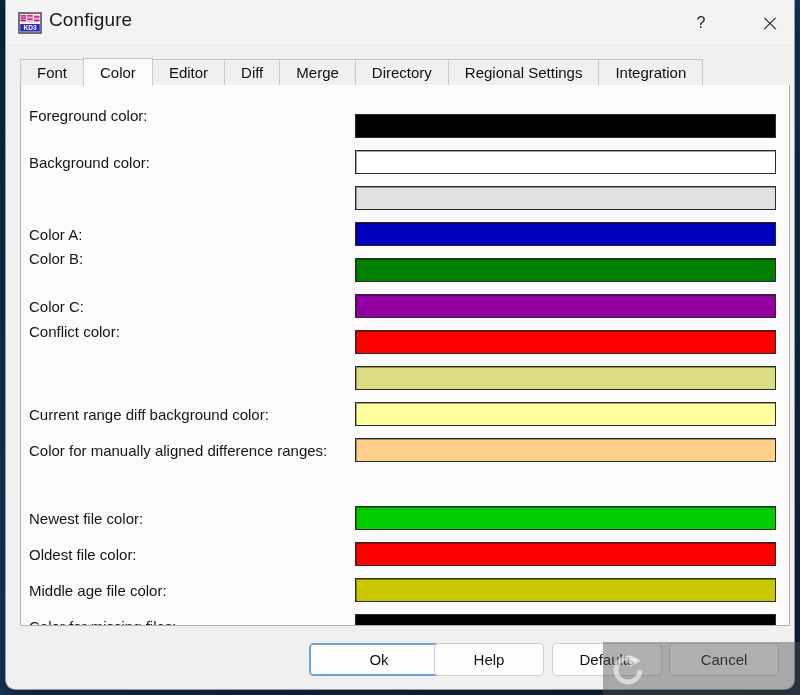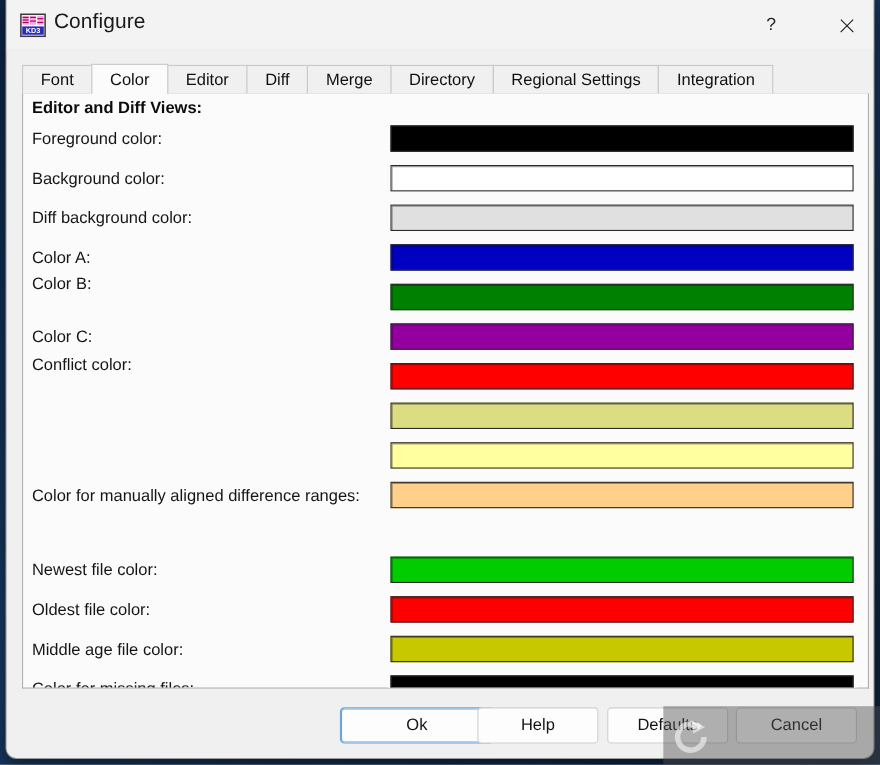--- a/index.html
+++ b/index.html
@@ -215,33 +215,31 @@
     <div class="tab">Diff</div>
     <div class="tab">Merge</div>
     <div class="tab">Directory</div>
     <div class="tab">Regional Settings</div>
     <div class="tab">Integration</div>
     <div id="tabstrip-filler"></div>
   </div>
 
   <div id="pane">
 
-    <div class="group-title" style="top:5px">Editor and Diff Views:</div>
-
-    <div class="row-label" style="top:33px">Foreground color:</div>
+
+    <div class="row-label" style="top:22px">Foreground color:</div>
     <div class="swatch-wrap" style="top:26px">
       <div class="swatch" id="sw0" style="background: rgb(0, 0, 0);"></div>
     </div>
 
     <div class="row-label" style="top:69px">Background color:</div>
     <div class="swatch-wrap" style="top:62px">
       <div class="swatch" id="sw1" style="background: rgb(255, 255, 255);"></div>
     </div>
 
-    <div class="row-label" style="top:105px">Diff background color:</div>
     <div class="swatch-wrap" style="top:98px">
       <div class="swatch" id="sw2" style="background: rgb(224, 224, 224);"></div>
     </div>
 
     <div class="row-label" style="top:141px">Color A:</div>
     <div class="swatch-wrap" style="top:134px">
       <div class="swatch" id="sw3" style="background: rgb(0, 0, 192);"></div>
     </div>
 
     <div class="row-label" style="top:165px">Color B:</div>
@@ -256,20 +254,21 @@
 
     <div class="row-label" style="top:238px">Conflict color:</div>
     <div class="swatch-wrap" style="top:242px">
       <div class="swatch" id="sw6" style="background: rgb(255, 0, 0);"></div>
     </div>
 
     <div class="swatch-wrap" style="top:278px">
       <div class="swatch" id="sw7" style="background: rgb(220, 220, 130);"></div>
     </div>
 
+    <div class="row-label" style="top:321px">Current range diff background color:</div>
     <div class="swatch-wrap" style="top:314px">
       <div class="swatch" id="sw8" style="background: rgb(255, 255, 160);"></div>
     </div>
 
     <div class="row-label" style="top:357px">Color for manually aligned difference ranges:</div>
     <div class="swatch-wrap" style="top:350px">
       <div class="swatch" id="sw9" style="background: rgb(255, 208, 138);"></div>
     </div>
 
 

